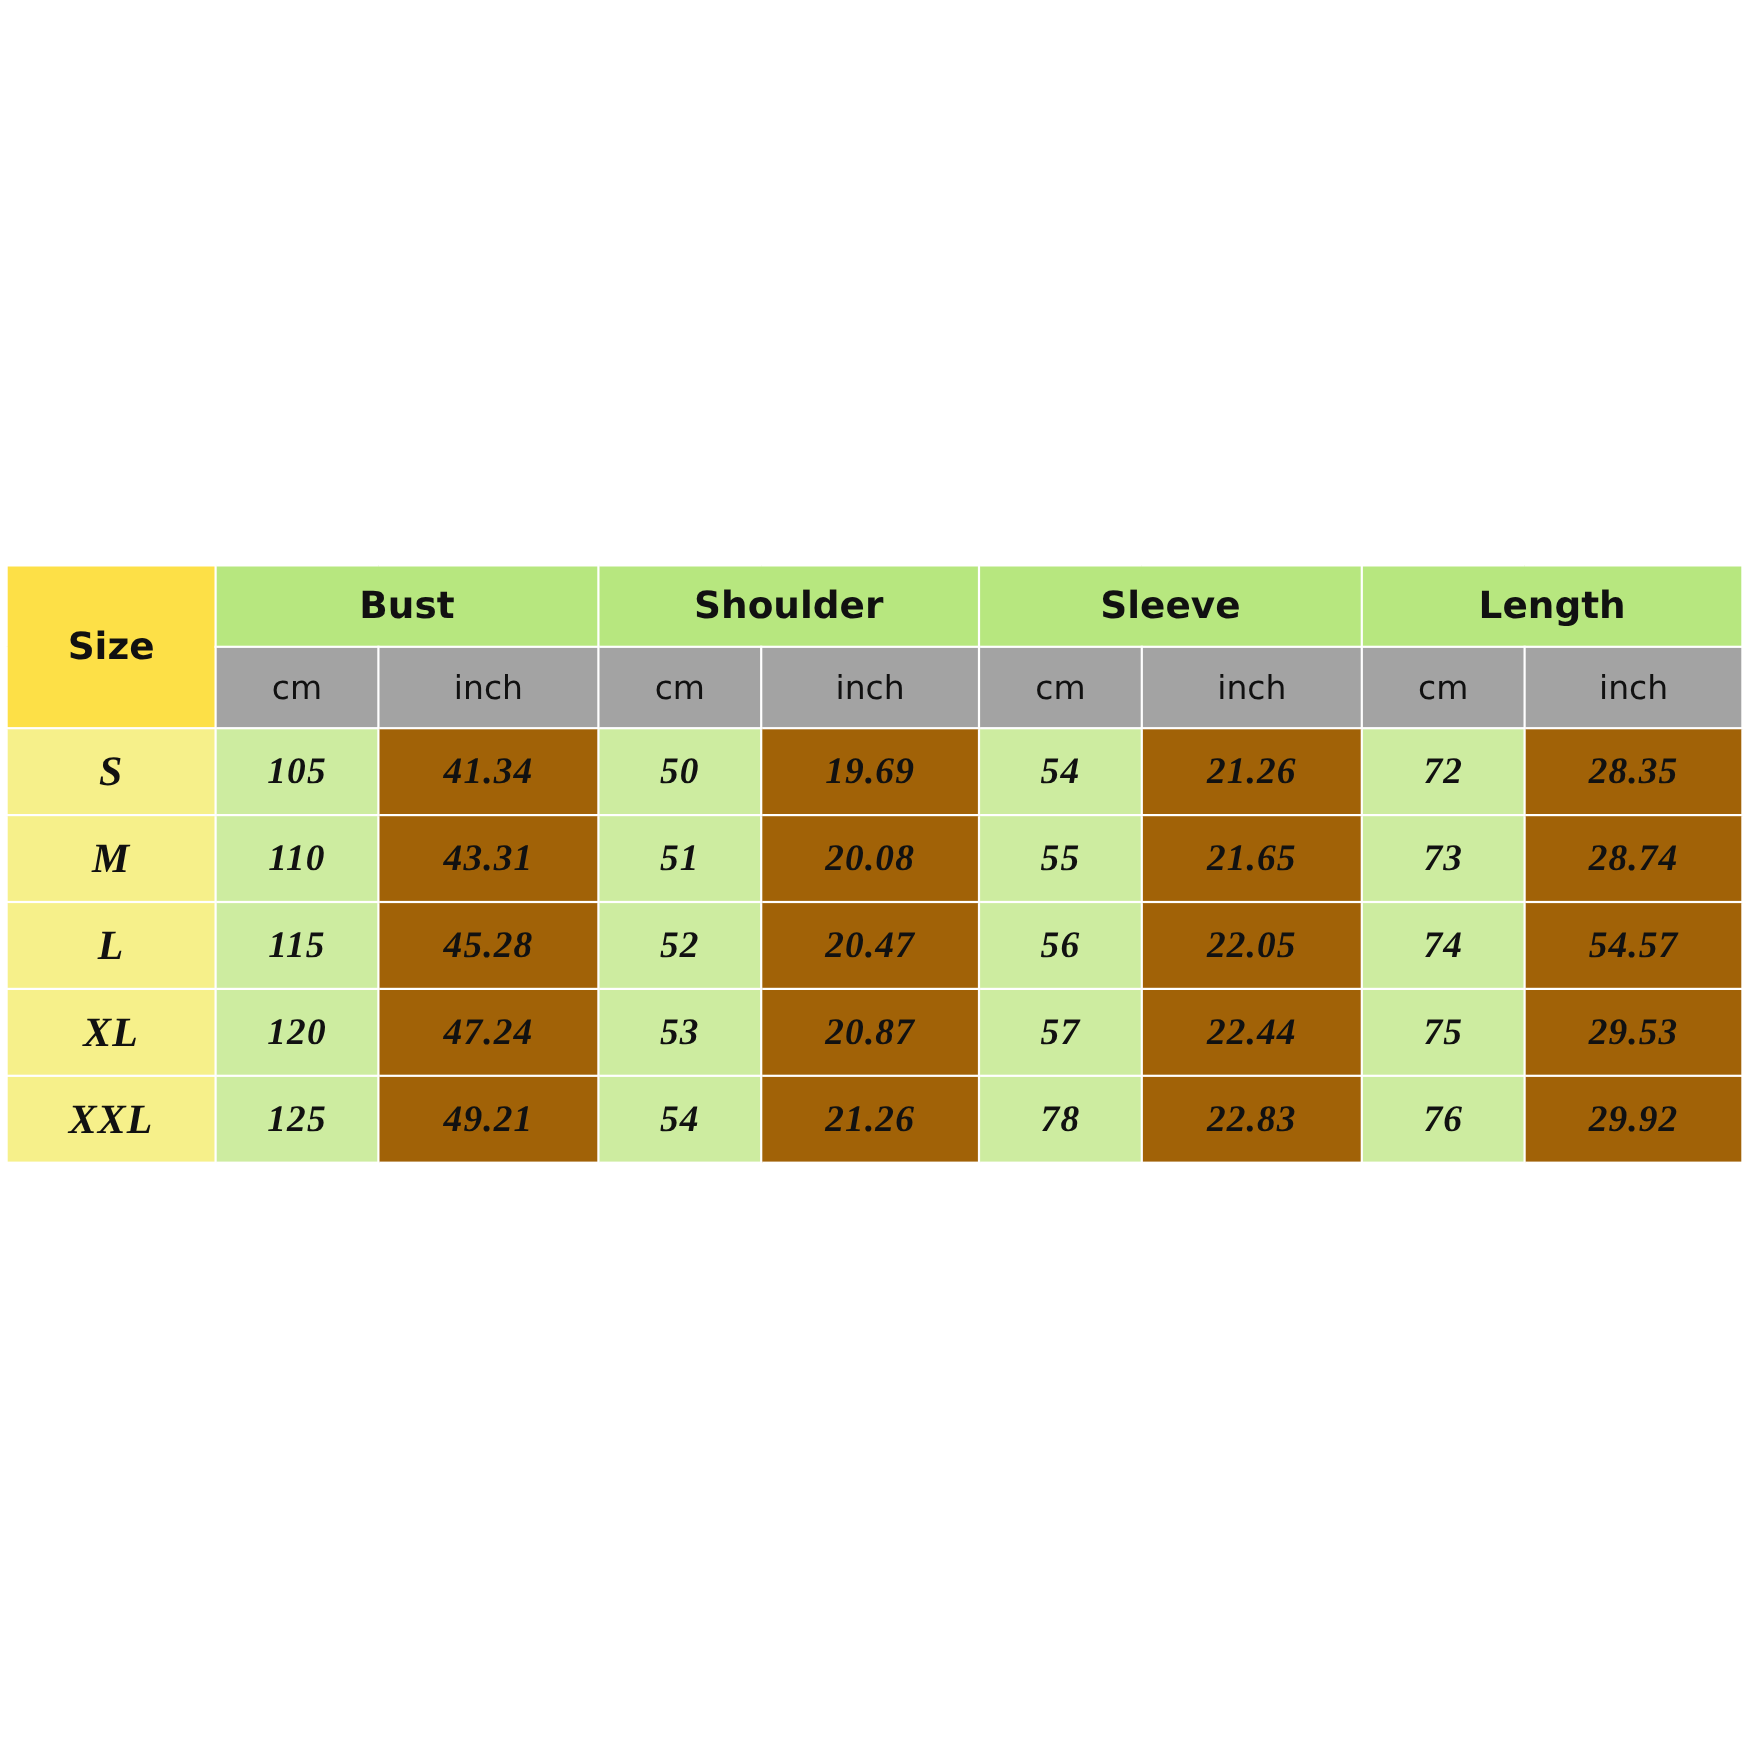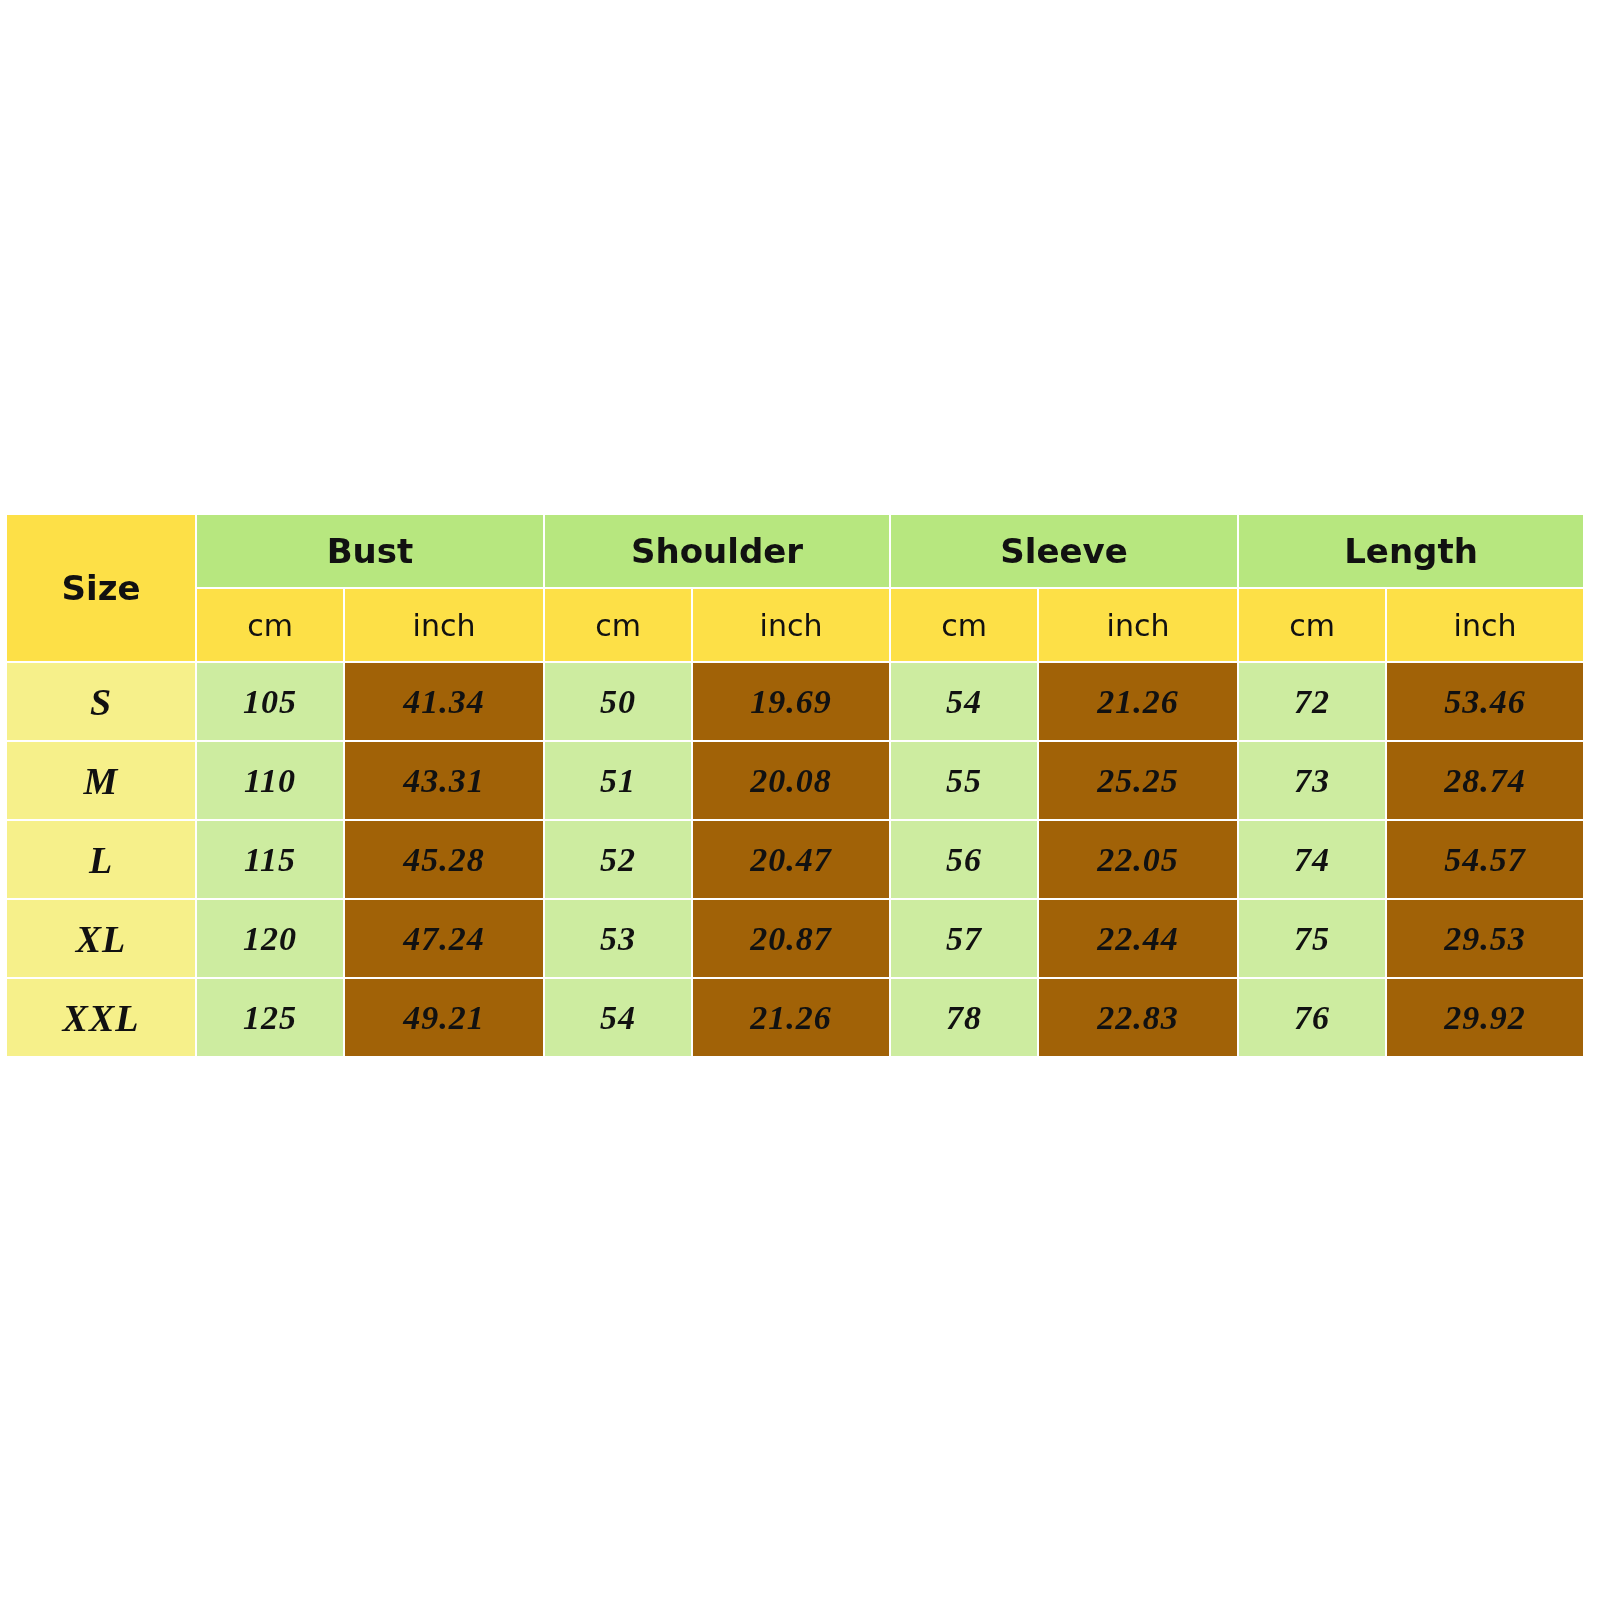--- a/index.html
+++ b/index.html
@@ -49,21 +49,21 @@
   }
   .hdr-group {
     height: 72px;
     font-size: 34px;
     font-weight: bold;
   }
   .hdr-unit {
     height: 72px;
     font-size: 30px;
     font-weight: normal;
-    background: #fde047;
+    background: #a3a3a3;
   }
   
   .cell-size {
     background: #f6f08a;
     font-weight: bold;
     font-size: 36px;
     height: 77px;
     color: #111111;
     font-family: "DejaVu Sans", sans-serif;
   }
@@ -136,30 +136,30 @@
     <tbody>
       <tr>
         <td class="cell-size"><span class="sz">S</span></td>
         <td class="cell-cm"><span class="num">105</span></td>
         <td class="cell-inch"><span class="num">41.34</span></td>
         <td class="cell-cm"><span class="num">50</span></td>
         <td class="cell-inch"><span class="num">19.69</span></td>
         <td class="cell-cm"><span class="num">54</span></td>
         <td class="cell-inch"><span class="num">21.26</span></td>
         <td class="cell-cm"><span class="num">72</span></td>
-        <td class="cell-inch"><span class="num">53.46</span></td>
+        <td class="cell-inch"><span class="num">28.35</span></td>
       </tr>
       <tr>
         <td class="cell-size"><span class="sz">M</span></td>
         <td class="cell-cm"><span class="num">110</span></td>
         <td class="cell-inch"><span class="num">43.31</span></td>
         <td class="cell-cm"><span class="num">51</span></td>
         <td class="cell-inch"><span class="num">20.08</span></td>
         <td class="cell-cm"><span class="num">55</span></td>
-        <td class="cell-inch"><span class="num">25.25</span></td>
+        <td class="cell-inch"><span class="num">21.65</span></td>
         <td class="cell-cm"><span class="num">73</span></td>
         <td class="cell-inch"><span class="num">28.74</span></td>
       </tr>
       <tr>
         <td class="cell-size"><span class="sz">L</span></td>
         <td class="cell-cm"><span class="num">115</span></td>
         <td class="cell-inch"><span class="num">45.28</span></td>
         <td class="cell-cm"><span class="num">52</span></td>
         <td class="cell-inch"><span class="num">20.47</span></td>
         <td class="cell-cm"><span class="num">56</span></td>

